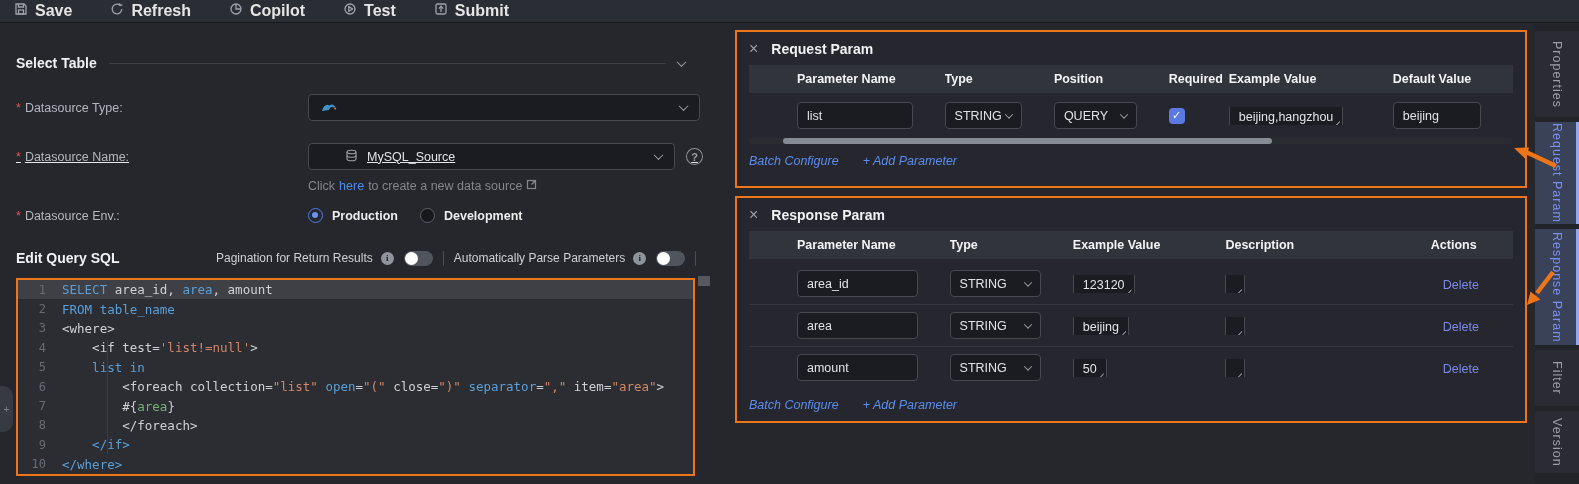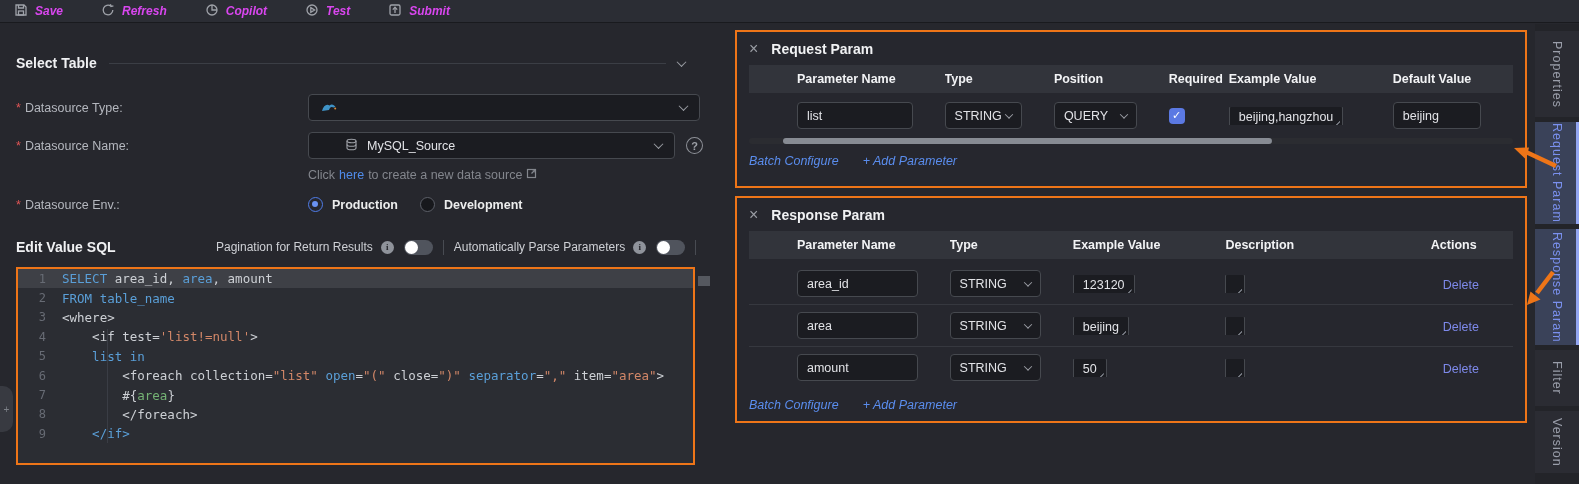--- a/index.html
+++ b/index.html
@@ -4,22 +4,22 @@
 <style>
   * { margin:0; padding:0; box-sizing:border-box; }
   html,body { background:#1f2025; }
   .app { position:relative; width:1579px; height:484px; overflow:hidden;
          background:#26272d; font-family:"Liberation Sans", sans-serif; color:#e6e7ea; }
 
   
   .toolbar { position:absolute; top:0; left:0; right:0; height:23px; z-index:6;
              background:#2b2d34; border-bottom:1px solid #191a1e;
              display:flex; align-items:center; gap:38px; padding-left:14px; }
-  .tb-btn { display:flex; align-items:center; gap:7px; font-size:12px; font-weight:bold;
-            color:#d946ef; cursor:pointer; flex:none;font-style:italic; }
+  .tb-btn { display:flex; align-items:center; gap:7px; font-size:16px; font-weight:bold;
+            color:#e5e5e5; cursor:pointer; flex:none; }
   .tb-btn svg { stroke:#9fa2a9; fill:none; stroke-width:1.3; }
 
   
   .left-pane { position:absolute; top:24px; left:0; bottom:0; width:703px; overflow:hidden;
                padding-left:16px; }
   .sect-head { display:flex; align-items:center; gap:12px; margin-top:31px; width:687px; }
   .sect-title { font-size:14px; font-weight:bold; color:#f0f1f3; flex:none; }
   .sect-line { flex:1; height:1px; background:#3b3e45; }
   .chev { width:7px; height:7px; border-right:1.5px solid #9a9da4; border-bottom:1.5px solid #9a9da4;
           transform:rotate(45deg) translate(-1px,-1px); flex:none; }
@@ -180,21 +180,21 @@
       <span class="flabel"><span class="ast">*</span><span>Datasource Type:</span></span>
       <div class="sel" style="width:392px;">
         <span><svg width="16" height="11" viewBox="0 0 16 11">
               <path d="M1 10 C2.5 4,6 2.5,8.5 4.5 C10.5 2.5,13 3.5,14.5 6 L12 6.5 C10 5.5,9 6.5,8 9 Z" fill="#3f93c7" stroke="none"></path>
               <circle cx="14.2" cy="7.6" r="1" fill="#d98b3a" stroke="none"></circle>
             </svg></span>
         <span class="chev"></span>
       </div>
     </div>
 
-    <div class="frow" style="margin-top:11px;">
+    <div class="frow" style="margin-top:22px;text-decoration:underline;">
       <span class="flabel"><span class="ast">*</span><span>Datasource Name:</span></span>
       <div class="sel" style="width:372px;padding-left:36px;">
         <span><svg width="13" height="13" viewBox="0 0 13 13" stroke="#9fa2a9" fill="none" stroke-width="1.1">
               <ellipse cx="6.5" cy="3" rx="4.5" ry="1.8"></ellipse>
               <path d="M2 3v7c0 1 2 1.8 4.5 1.8S11 11 11 10V3"></path>
               <path d="M2 6.5c0 1 2 1.8 4.5 1.8S11 7.5 11 6.5"></path>
             </svg></span>
         <span>MySQL_Source</span>
         <span class="chev"></span>
       </div>
@@ -222,21 +222,21 @@
           <span class="radio-label">Production</span>
         </div>
         <div class="radio-item">
           <span class="radio off"></span>
           <span class="radio-label">Development</span>
         </div>
       </div>
     </div>
 
     <div class="sql-head">
-      <span class="sql-title">Edit Value SQL</span>
+      <span class="sql-title">Edit Query SQL</span>
       <div class="tgl-group">
         <span class="tgl-label">Pagination for Return Results</span>
         <span class="info-i">i</span>
         <span class="toggle">
             <span></span>
           </span>
       </div>
       <span class="vsep"></span>
       <div class="tgl-group">
         <span class="tgl-label">Automatically Parse Parameters</span>
@@ -254,20 +254,21 @@
       <div>
           <div class="code-line hl"><span class="ln-num">1</span><span class="tk-kw">SELECT</span><span class="tk-pl"> area_id, </span><span class="tk-kw">area</span><span class="tk-pl">, amount</span></div>
           <div class="code-line"><span class="ln-num">2</span><span class="tk-kw">FROM</span><span class="tk-pl"> </span><span class="tk-kw">table_name</span></div>
           <div class="code-line"><span class="ln-num">3</span><span class="tk-pl">&lt;where&gt;</span></div>
           <div class="code-line"><span class="ln-num">4</span><span class="tk-pl">    &lt;if test=</span><span class="tk-str">'list!=null'</span><span class="tk-pl">&gt;</span></div>
           <div class="code-line"><span class="ln-num">5</span><span class="tk-pl">    </span><span class="tk-kw">list in</span></div>
           <div class="code-line"><span class="ln-num">6</span><span class="tk-pl">        &lt;foreach collection=</span><span class="tk-str">"list"</span><span class="tk-pl"> </span><span class="tk-kw">open</span><span class="tk-pl">=</span><span class="tk-str">"("</span><span class="tk-pl"> close=</span><span class="tk-str">")"</span><span class="tk-pl"> </span><span class="tk-kw">separator</span><span class="tk-pl">=</span><span class="tk-str">","</span><span class="tk-pl"> item=</span><span class="tk-str">"area"</span><span class="tk-pl">&gt;</span></div>
           <div class="code-line"><span class="ln-num">7</span><span class="tk-pl">        #{</span><span class="tk-grn">area</span><span class="tk-pl">}</span></div>
           <div class="code-line"><span class="ln-num">8</span><span class="tk-pl">        &lt;/foreach&gt;</span></div>
           <div class="code-line"><span class="ln-num">9</span><span class="tk-pl">    </span><span class="tk-kw">&lt;/if&gt;</span></div>
+          <div class="code-line"><span class="ln-num">10</span><span class="tk-kw">&lt;/where&gt;</span></div>
         </div>
     </div>
   </div>
 
   <div class="v-thumb"></div>
   <div class="drawer-handle">+</div>
 
   <div class="panel req">
     <div class="panel-head">
       <span class="close-x">×</span>

